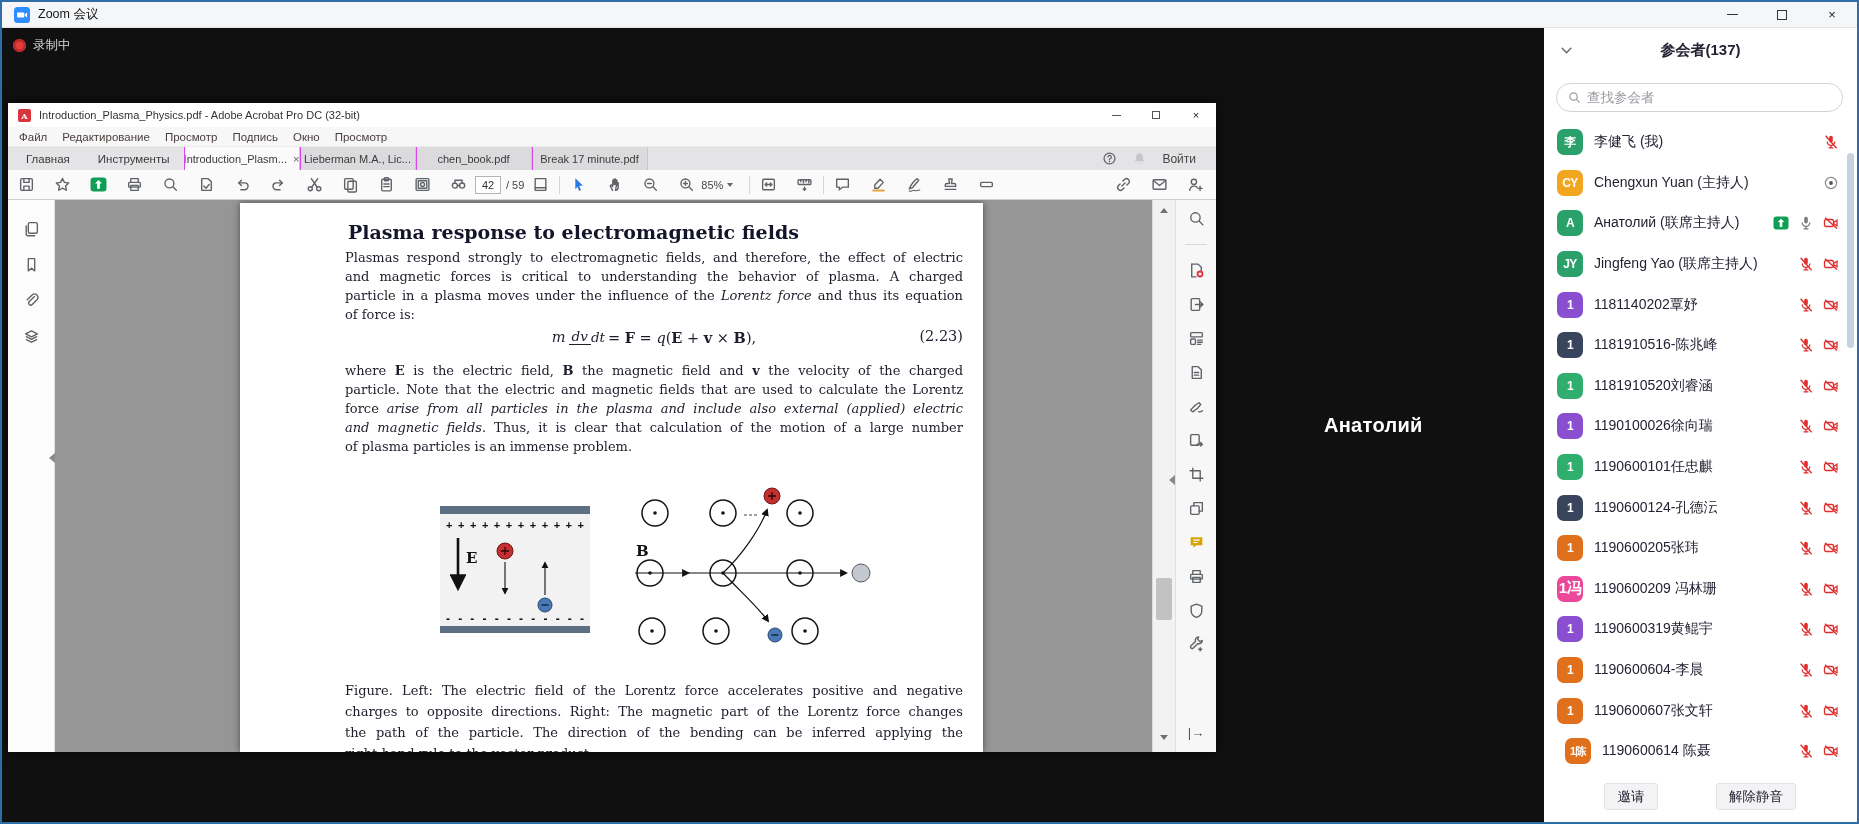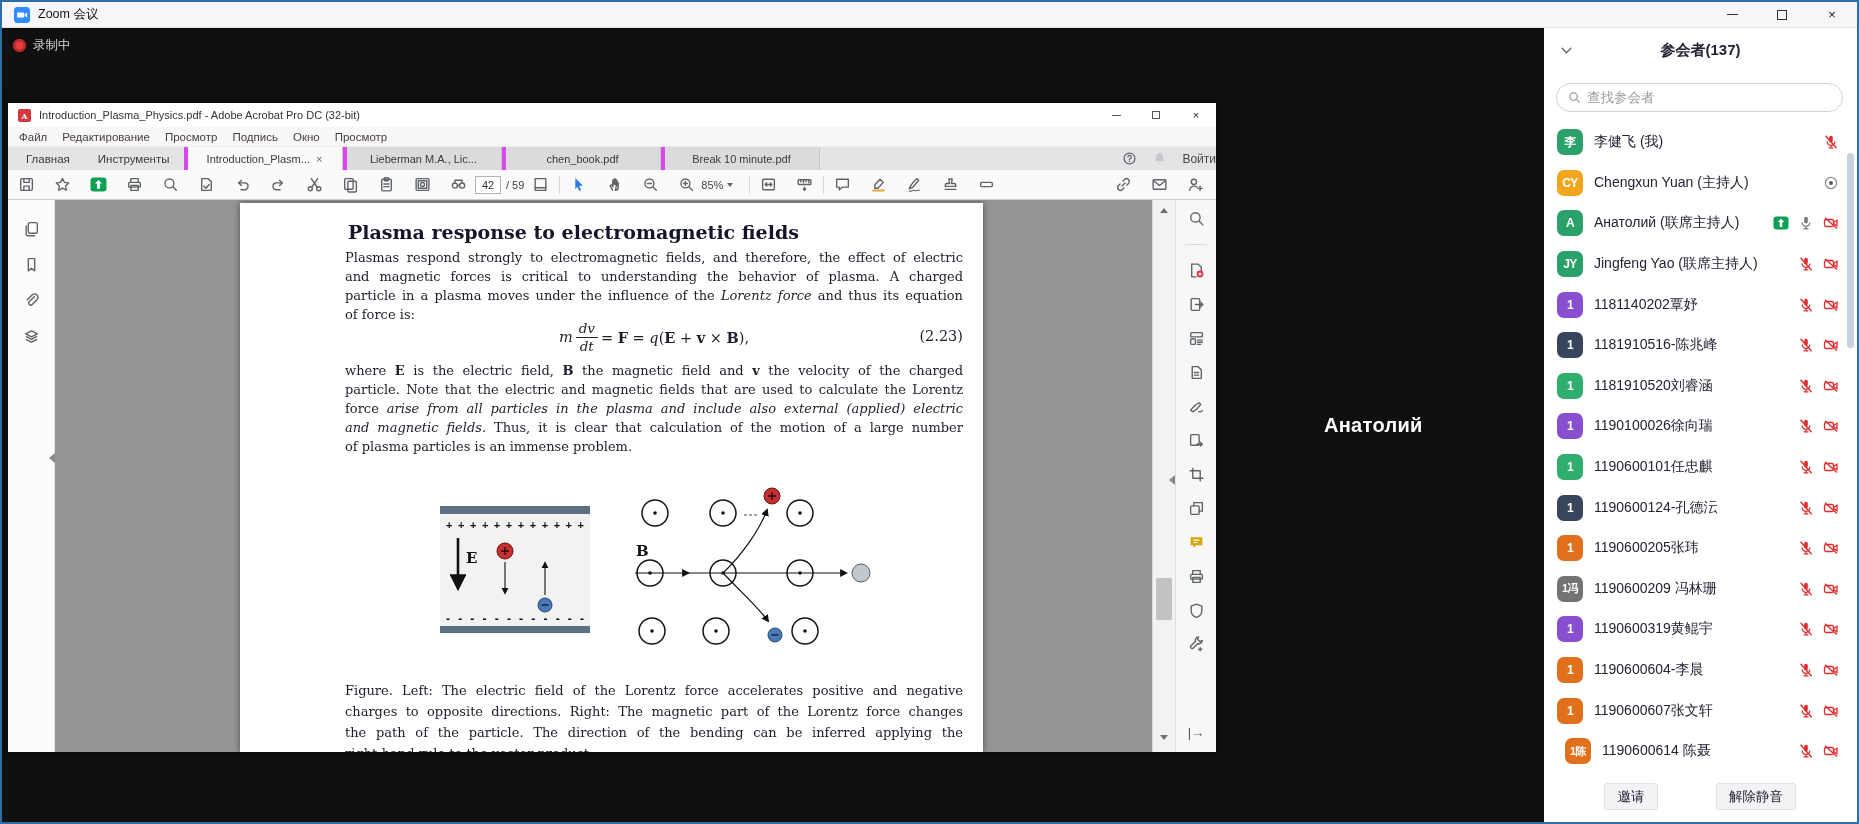--- a/index.html
+++ b/index.html
@@ -30,24 +30,24 @@
 .ac-title{margin-left:8px;font-size:11px;color:#333}
 .ac-controls{margin-left:auto;display:flex;height:100%}
 .ac-controls .win-btn{width:40px;font-size:11px}
 .ac-controls .glyph-min{width:9px;background:#555}
 .ac-controls .glyph-max{width:8px;height:8px;border-color:#555}
 .ac-menubar{height:20px;background:#f7f7f7;display:flex;align-items:center;gap:15px;padding-left:11px;flex:0 0 auto;border-bottom:1px solid #ececec}
 .menu-item{font-size:11.5px;color:#4a3d3d}
 .ac-tabsbar{height:23px;background:#e4e4e6;display:flex;align-items:stretch;flex:0 0 auto}
 .nav-tab{display:flex;align-items:center;padding:0 14px;font-size:11.5px;color:#3a3a3a}
 .nav-tab:first-child{margin-left:4px}
-.doc-tab{width:159px;display:flex;align-items:center;justify-content:center;gap:6px;font-size:11px;color:#3a3a3a;background:#dbdbdd;border-left:4px solid #d946ef;border-right:1px solid #c7c7c9;white-space:nowrap;overflow:hidden}
+.doc-tab{width:116px;display:flex;align-items:center;justify-content:center;gap:6px;font-size:11px;color:#3a3a3a;background:#dbdbdd;border-left:1px solid #d946ef;border-right:1px solid #c7c7c9;white-space:nowrap;overflow:hidden}
 .doc-tab.active{background:#fafafa}
 .tab-close{font-size:11px;color:#666}
-.tabs-right{margin-left:auto;display:flex;align-items:center;gap:15px;}
+.tabs-right{margin-left:auto;display:flex;align-items:center;gap:15px;padding-right:20px}
 .tabs-right .ticon{width:15px;height:15px}
 .ticon svg{width:100%;height:100%;display:block}
 .signin{font-size:12px;color:#474747}
 
 .ac-toolbar{height:30px;background:#fafafa;border-bottom:1px solid #cfcfcf;display:flex;align-items:center;padding:0 12px 0 10px;flex:0 0 auto}
 .tb-group{display:flex;align-items:center;gap:19px}
 .tb-icon{width:17px;height:17px;flex:0 0 auto}
 .tb-icon svg{width:17px;height:17px;display:block}
 .tb-sep{width:1px;height:18px;background:#d6d6d6;margin:0 10px}
 .page-box{display:flex;align-items:center;gap:5px;margin:0 8px}
@@ -78,21 +78,21 @@
 .rb-bottom{margin-top:auto;margin-bottom:12px;font-size:13px;color:#555}
 
 .pdf-heading{position:absolute;left:108px;top:18px;font-family:"DejaVu Serif",serif;font-weight:bold;font-size:19px;color:#14142a}
 .pdf-block{position:absolute;left:105px;width:618px;font-family:"DejaVu Serif",serif;font-size:13px;color:#1d1d2b}
 .pdf-block .ln{line-height:19px;text-align:justify;text-align-last:justify}
 .pdf-block .ln:last-child{text-align-last:left}
 .pdf-block.cap .ln{line-height:21px}
 .it{font-style:italic}.bd{font-weight:bold}
 .eq{position:absolute;left:105px;width:618px;top:115px;height:38px;font-family:"DejaVu Serif",serif;font-size:14.5px;color:#1d1d2b;display:flex;align-items:center;justify-content:center}
 .eq .m{font-style:italic}
-.frac{display:inline-flex;flex-direction:column;align-items:center;font-style:italic;line-height:1.05;margin:0 3px;font-size:13.5px}
+.frac{display:inline-flex;font-style:italic;line-height:1.05;margin:0 3px;font-size:13.5px}
 .frac .num{border-bottom:1px solid #222;padding:0 3px 1px}
 .frac .den{padding-top:1px}
 .eq-number{position:absolute;right:0;top:10px}
 .fig-label{font-family:"DejaVu Serif",serif}
 
 .panel{position:absolute;top:0;left:1542px;right:0;bottom:0;background:#fff}
 .p-header{position:absolute;top:13px;left:0;right:0;text-align:center;font-size:15px;font-weight:bold;color:#232333}
 .p-collapse{position:absolute;top:16px;left:16px;width:13px;height:13px}
 .p-collapse svg{width:13px;height:13px;display:block}
 .p-search{position:absolute;top:55px;left:12px;right:14px;height:29px;border:1px solid #d2d2d8;border-radius:15px;background:#fff;display:flex;align-items:center;gap:6px;padding:0 11px;color:#9a9aa2;font-size:13.5px}
@@ -182,21 +182,21 @@
                 <span>Introduction_Plasm...</span>
                 <span class="tab-close">×</span>
               </div>
               <div class="doc-tab">
                 <span>Lieberman M.A., Lic...</span>
               </div>
               <div class="doc-tab">
                 <span>chen_book.pdf</span>
               </div>
               <div class="doc-tab">
-                <span>Break 10 minute.pdf</span>
+                <span>Break 17 minute.pdf</span>
               </div>
             </div>
           <div class="tabs-right">
             <span class="ticon">
                 <svg viewBox="0 0 16 16">
                   <g class="s">
                     <circle cx="8" cy="8" r="5.8"></circle>
                     <path d="M6.3 6.4a1.8 1.8 0 1 1 2.3 1.9c-.5.2-.7.5-.7 1.1"></path>
                   </g>
                   <circle cx="7.9" cy="11.3" r=".8" fill="#5f6368"></circle>
@@ -956,21 +956,21 @@
                   <g fill="none" stroke="#e02d2d" stroke-width="1.3">
                     <rect x="1.5" y="4.5" width="9" height="7" rx="1.5"></rect>
                     <path d="M10.5 7.5 14 5.3v5.4l-3.5-2.2"></path>
                     <path d="M2 2.8 14 13.4" stroke-width="1.4"></path>
                   </g>
                 </svg>
               </span>
             </span>
           </div>
           <div class="p-row">
-            <span class="avatar" style="background: #737373; font-size: 11px;">1冯</span>
+            <span class="avatar" style="background: #ec4899; font-size: 15px;">1冯</span>
             <span class="p-name">1190600209 冯林珊</span>
             <span class="p-icons">
               <span class="picon">
                 <svg viewBox="0 0 16 16">
                   <rect x="6.2" y="1.8" width="3.6" height="6.8" rx="1.8" fill="#e02d2d"></rect>
                   <g fill="none" stroke="#e02d2d" stroke-width="1.3">
                     <path d="M4.2 7.5a3.8 3.8 0 0 0 7.6 0M8 11.3v2M5.6 13.8h4.8"></path>
                     <path d="M2.6 1.8 13.6 14.2" stroke-width="1.4"></path>
                   </g>
                 </svg>

